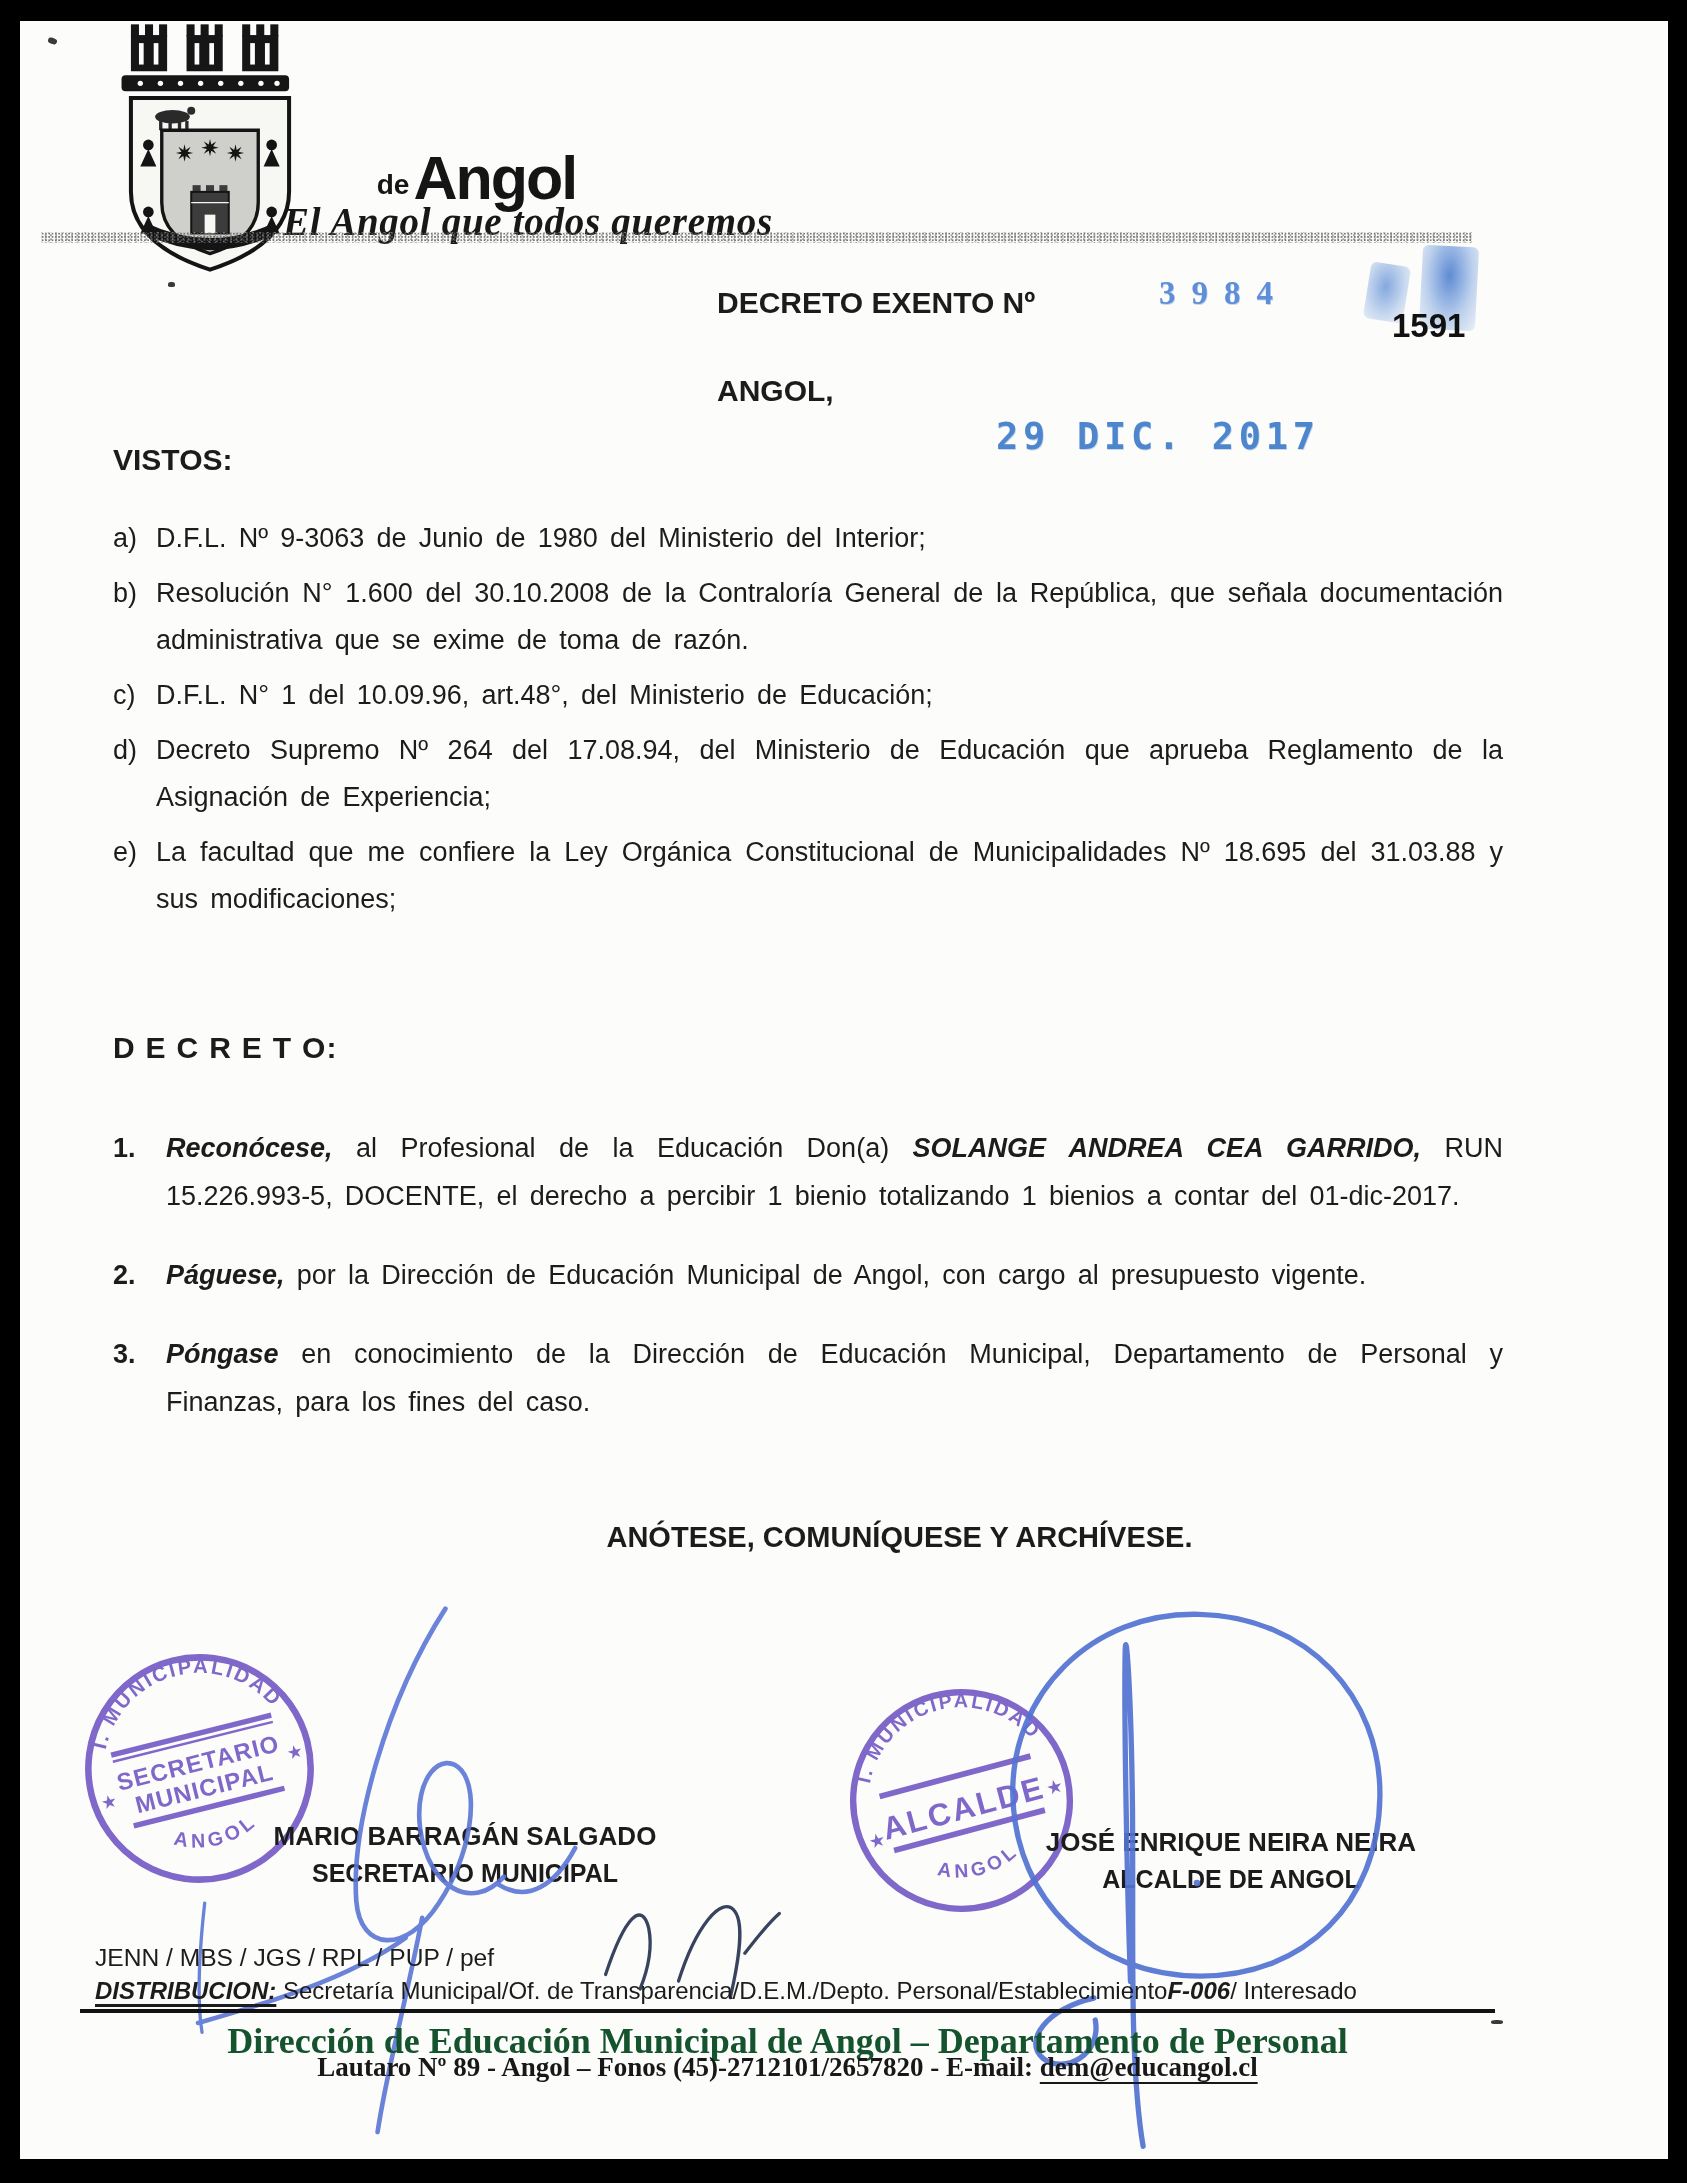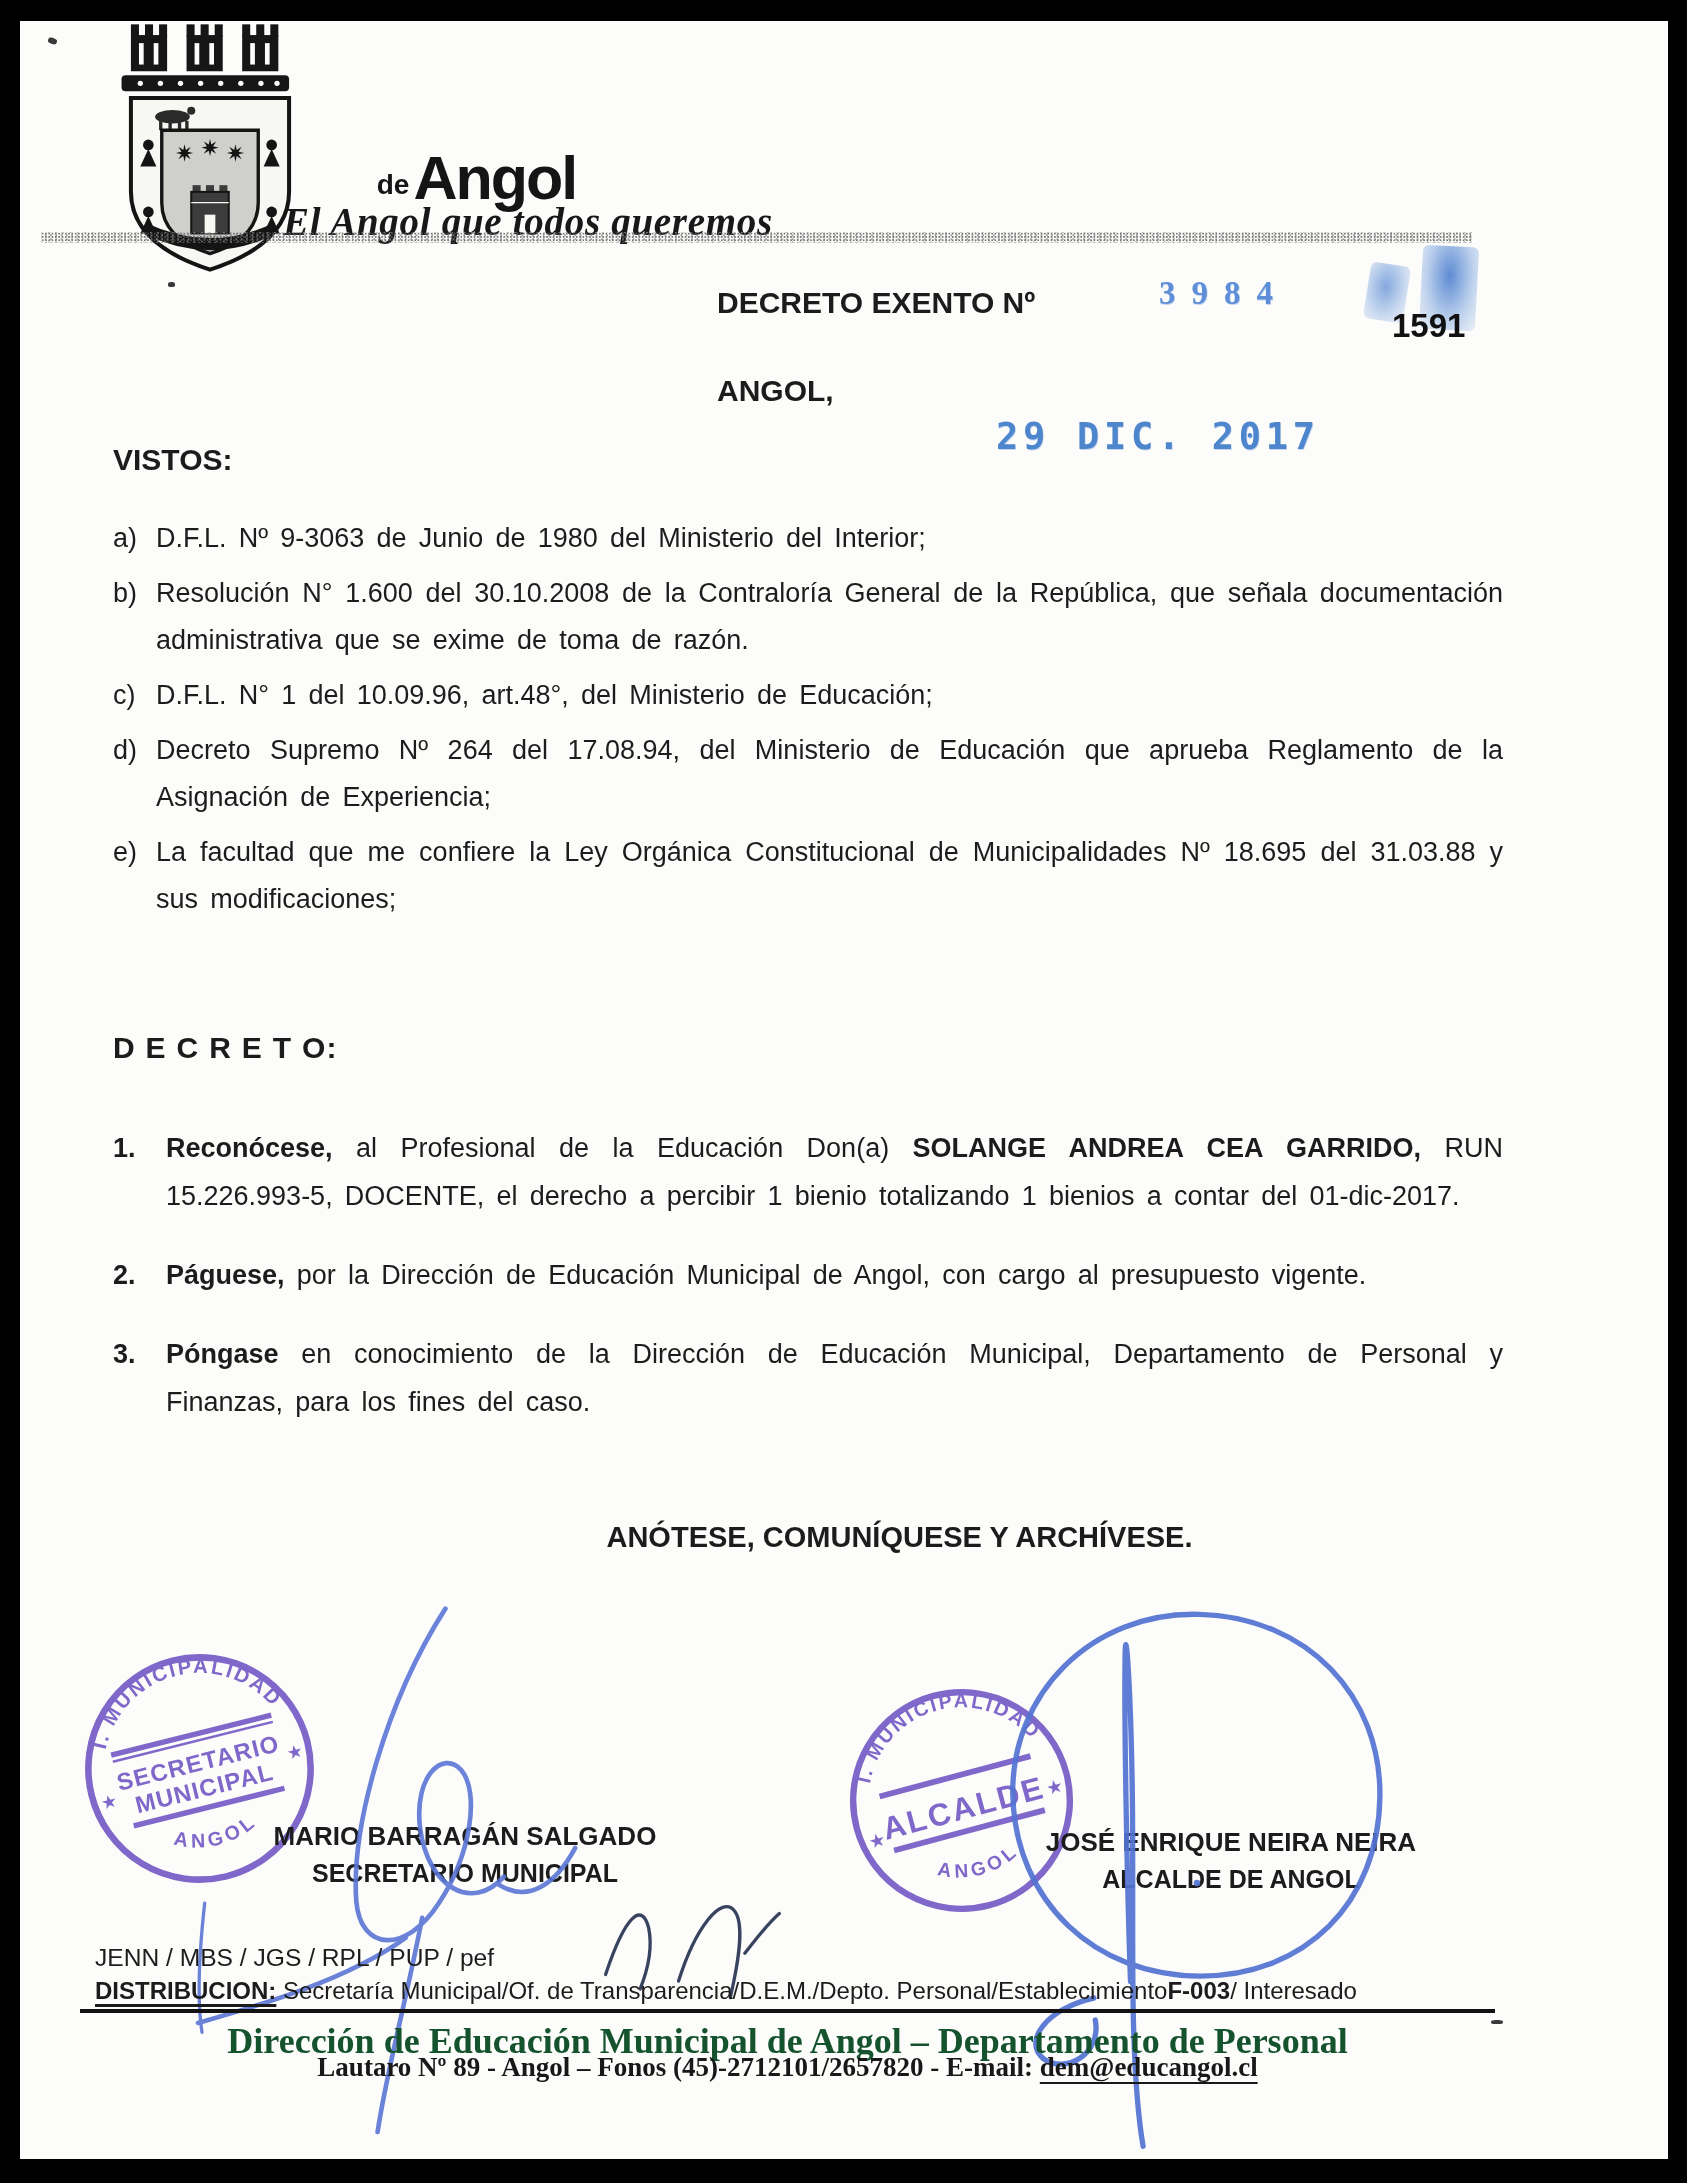--- a/index.html
+++ b/index.html
@@ -1,21 +1,21 @@
 <!DOCTYPE html>
 <html style="font-size:10.6px"><head>
 <meta charset="utf-8">
 <style>
   html,body{margin:0;padding:0;background:#000;}
   .canvas{position:relative;width:1688px;height:2183px;background:#000;overflow:hidden;
           font-family:"Liberation Sans",sans-serif;color:#1c1c1c;}
   .page{position:absolute;left:20px;top:21px;width:1648px;height:2138px;background:#fcfcfa;}
 
   .abs{position:absolute;}
-  .b{font-weight:700;}
+  .b{font-weight:700;font-style:italic;}
   .u{text-decoration:underline;text-decoration-thickness:2.7px;text-underline-offset:4.7px;}
 
   
   .coat{left:96px;top:2px;}
   .org-name{left:285px;top:64px;font-size:61px;font-weight:700;letter-spacing:-2px;color:#151515;}
   .org-sub{left:285px;top:122px;width:343px;text-align:center;color:#151515;}
   .org-sub .big{font-size:61px;font-weight:700;letter-spacing:-2px;}
   .org-sub .small{font-size:28px;font-weight:700;position:relative;top:-5.3px;margin-right:4px;}
   .tagline{left:263px;top:178px;font-family:Liberation Serif, serif;font-style:italic;font-weight:700;
            font-size:39px;color:#181818;letter-spacing:0.7px;}
@@ -291,21 +291,21 @@
     <svg class="abs sig" style="left:974px;top:1588px;" width="406" height="542" viewBox="0 0 610 815">
       <g fill="none" stroke="#5273d2" stroke-width="8" stroke-linecap="round" opacity=".92">
         <path d="M 308 8 C 472 12 582 132 580 282 C 578 442 468 552 310 552 C 152 552 32 440 28 280 C 25 128 146 4 308 8"></path>
         <path d="M 205 560 C 200 420 195 160 197 64 C 198 20 206 120 208 300 C 209 440 207 560 210 640 C 212 700 216 762 224 808"></path>
         <path d="M 150 585 C 80 600 42 650 74 676 C 106 700 162 670 152 618"></path>
         <circle cx="305" cy="412" r="5" fill="#5273d2" stroke="none"></circle>
       </g>
     </svg>
 
     <div class="abs initials">JENN / MBS / JGS / RPL / PUP / pef</div>
-    <div class="abs distribution"><span class="b u">DISTRIBUCION:</span><span> Secretaría Municipal/Of. de Transparencia/D.E.M./Depto. Personal/Establecimiento</span><span class="b">F-003</span><span>/ Interesado</span></div>
+    <div class="abs distribution"><span class="b u">DISTRIBUCION:</span><span> Secretaría Municipal/Of. de Transparencia/D.E.M./Depto. Personal/Establecimiento</span><span class="b">F-006</span><span>/ Interesado</span></div>
     <div class="abs footer-rule"></div>
     <div class="abs footer-1">Dirección de Educación Municipal de Angol – Departamento de Personal</div>
     <div class="abs footer-2"><span>Lautaro  Nº  89 - Angol – Fonos (45)-2712101/2657820 - E-mail:  </span><span class="u">dem@educangol.cl</span></div>
 
     <div class="speck" style="left:28px;top:17.3px;width:9.3px;height:6px;transform:rotate(20deg);"></div>
     <div class="speck" style="left:148px;top:261px;width:6.7px;height:4.7px;"></div>
     <div class="speck" style="left:1471px;top:1999px;width:12px;height:4px;"></div>
   </div>
 </div>
 

